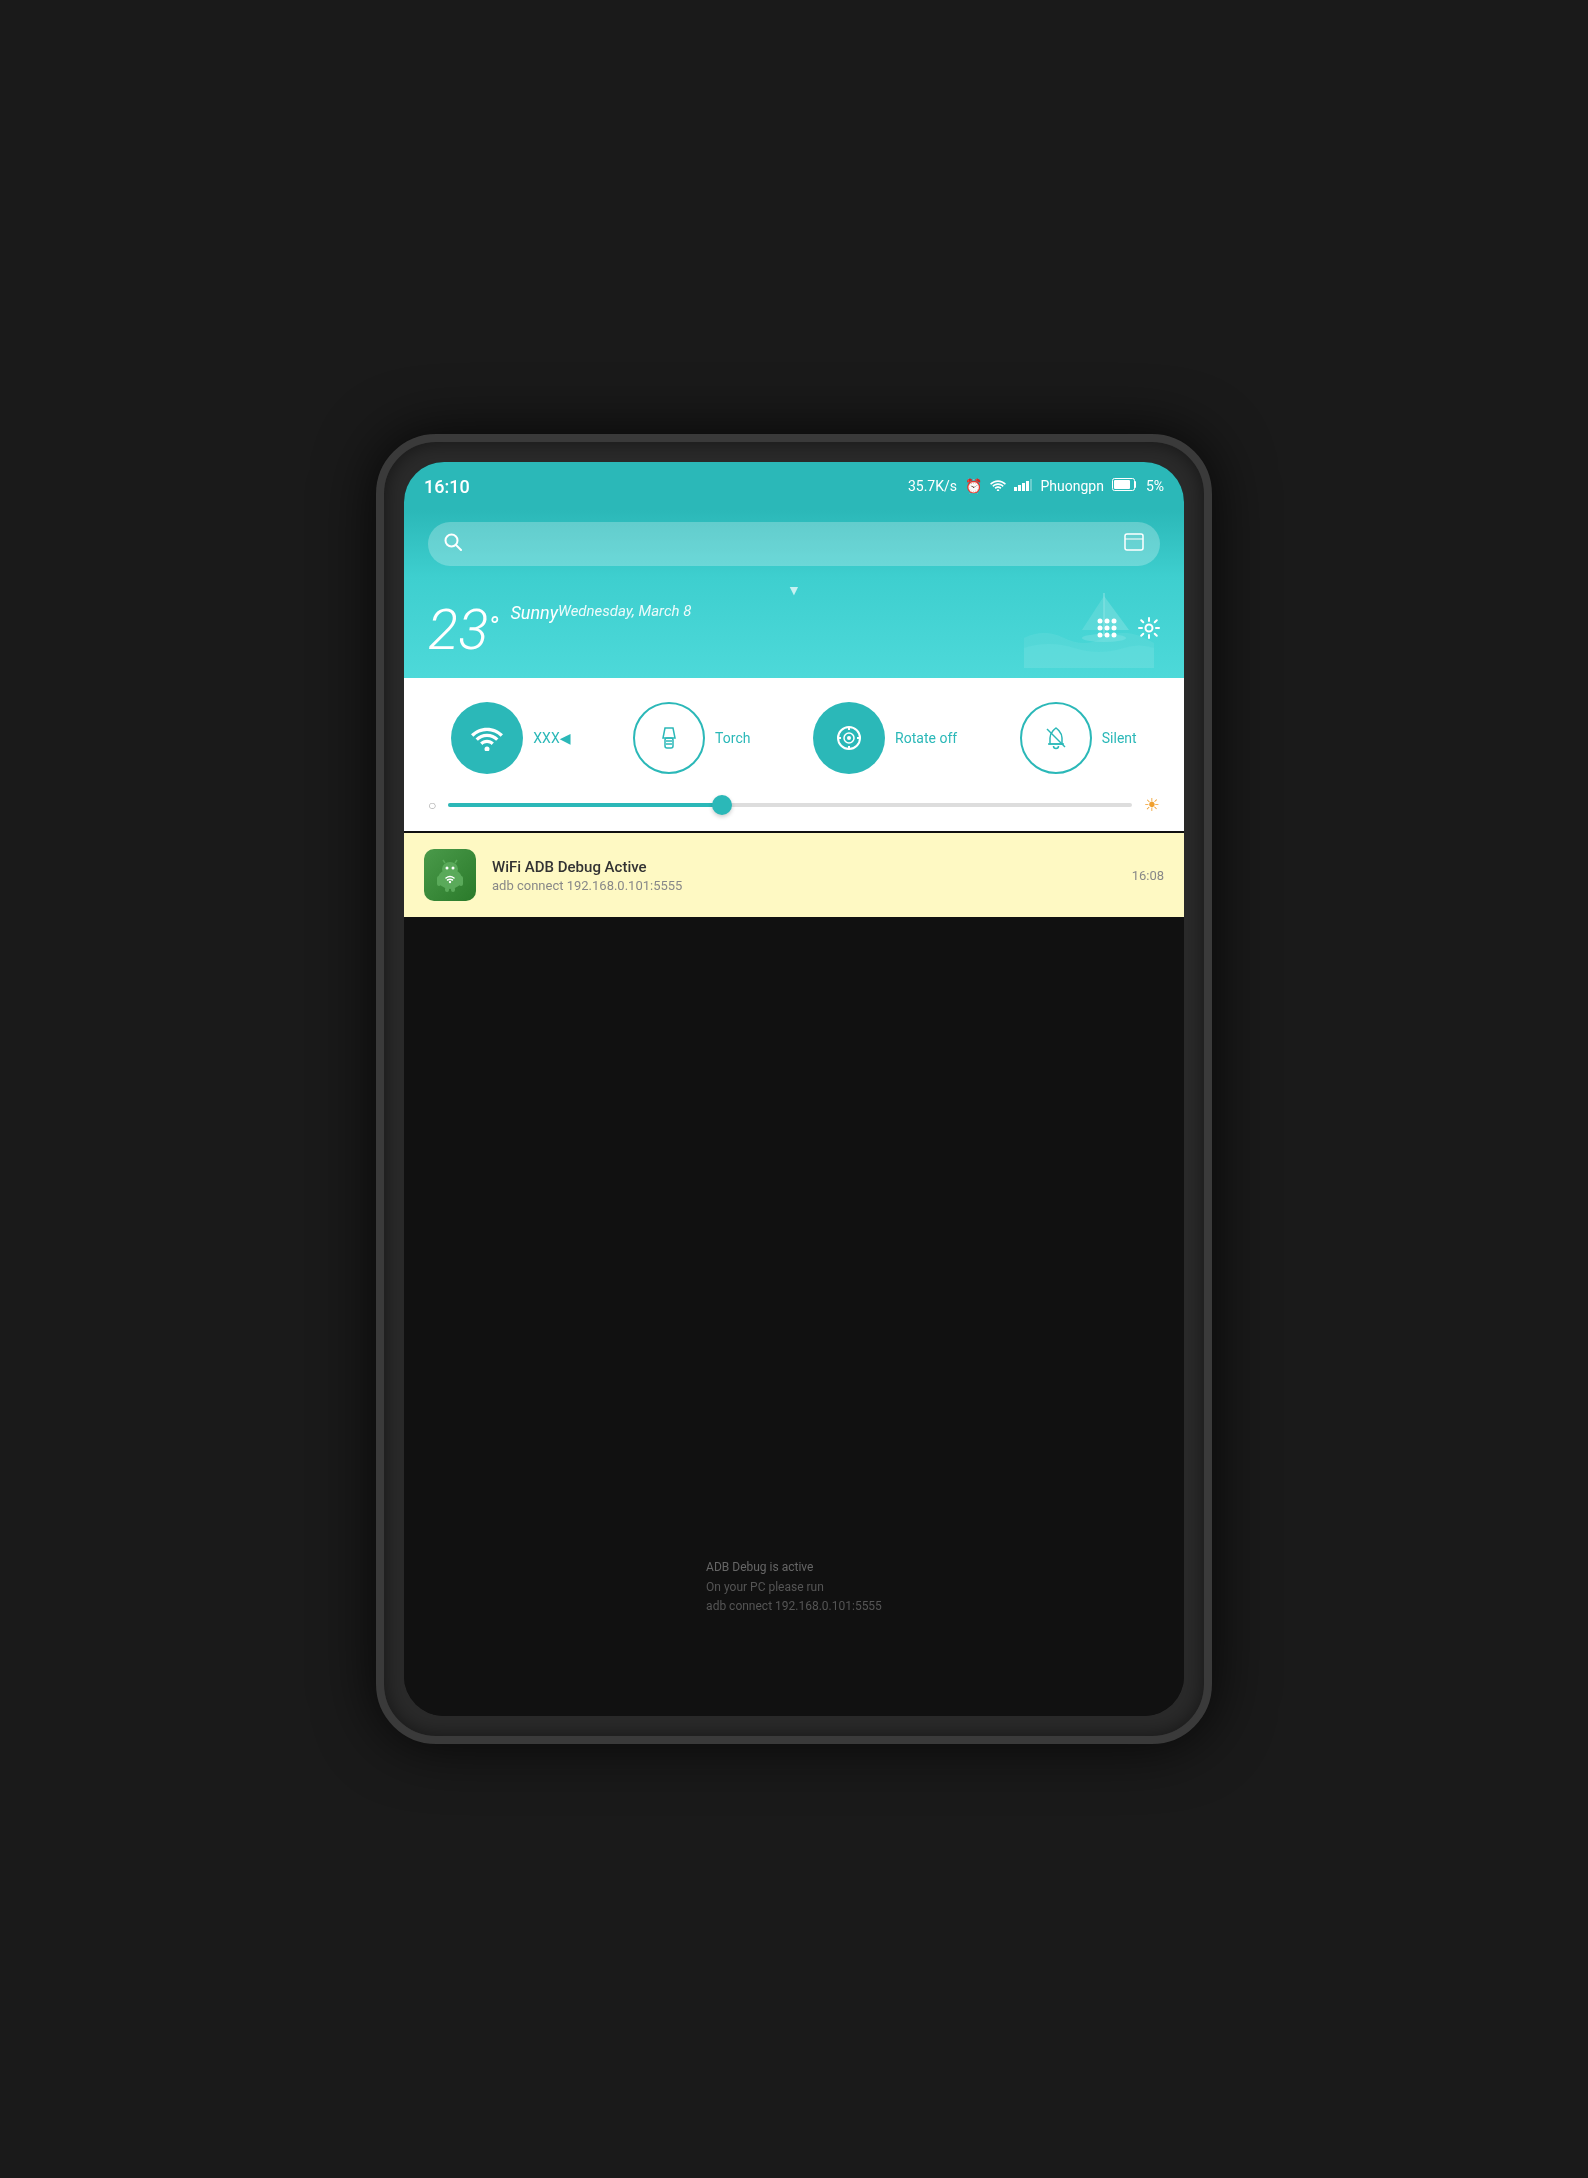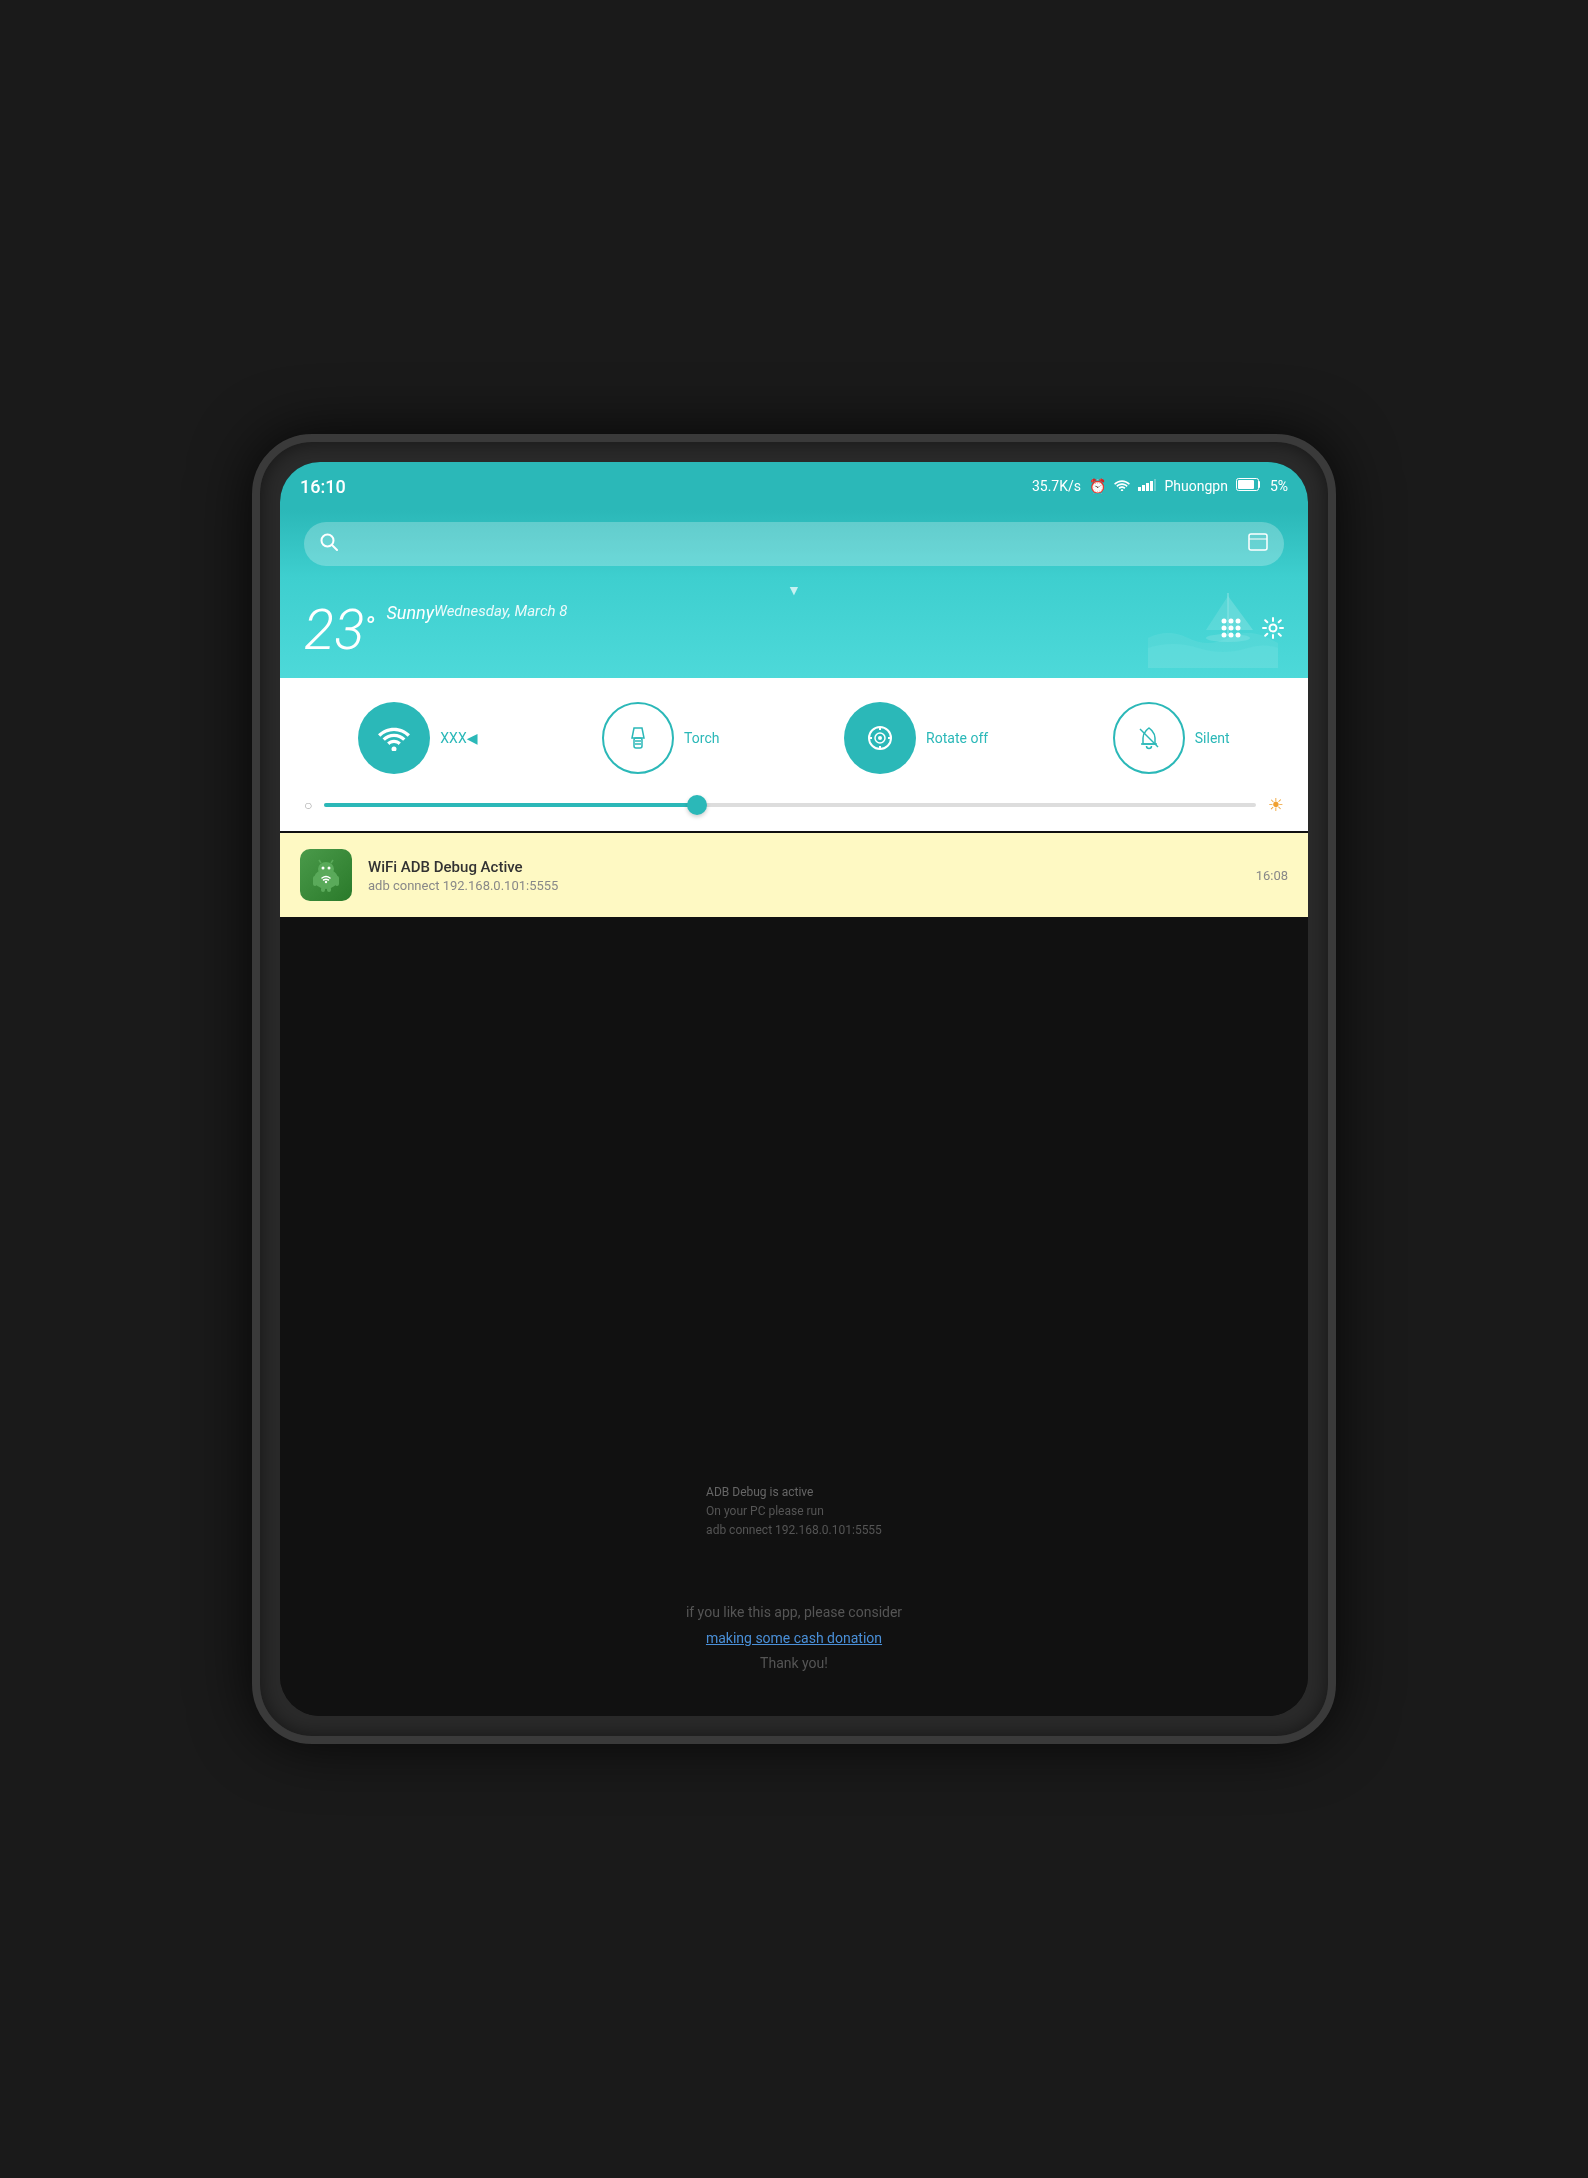--- a/index.html
+++ b/index.html
@@ -7,21 +7,21 @@
     body {
       background: #1a1a1a;
       display: flex;
       justify-content: center;
       align-items: center;
       min-height: 100vh;
       font-family: 'Roboto', Arial, sans-serif;
     }
 
     .device-frame {
-      width: 1084px;
+      width: 836px;
       height: 1310px;
       background: #2a2a2a;
       border-radius: 60px;
       border: 8px solid #3a3a3a;
       box-shadow: 0 0 60px rgba(0,0,0,0.8), inset 0 0 20px rgba(0,0,0,0.5);
       position: relative;
       overflow: hidden;
       display: flex;
       flex-direction: column;
     }
@@ -531,23 +531,16 @@
       <div class="notif-time">16:08</div>
     </div>
 
     <div class="dark-area">
       <div class="adb-text">
         <div class="adb-active">ADB Debug is active</div>
         <div>On your PC please run</div>
         <div>adb connect 192.168.0.101:5555</div>
       </div>
 
-      <div class="bottom-text">
-        <div>if you like this app, please consider</div>
-        <div>
-          <span class="donation-link">making some cash donation</span>
-        </div>
-        <div>Thank you!</div>
-      </div>
     </div>
 
   </div>
 </div>
 
 </body></html>

